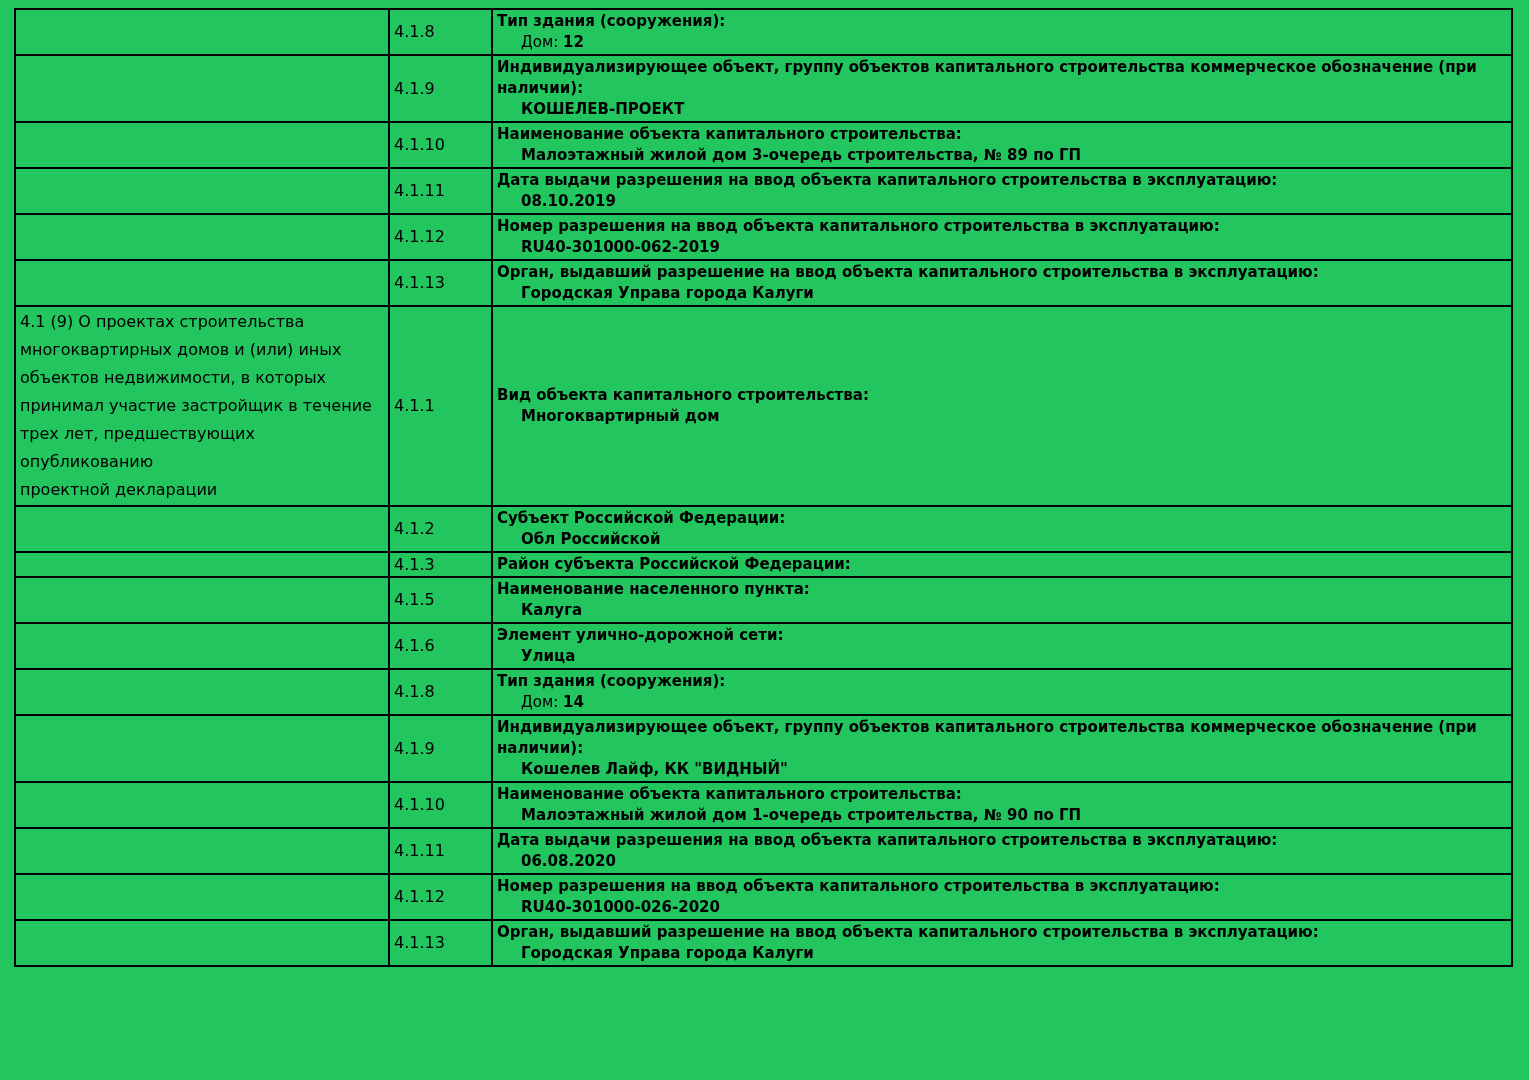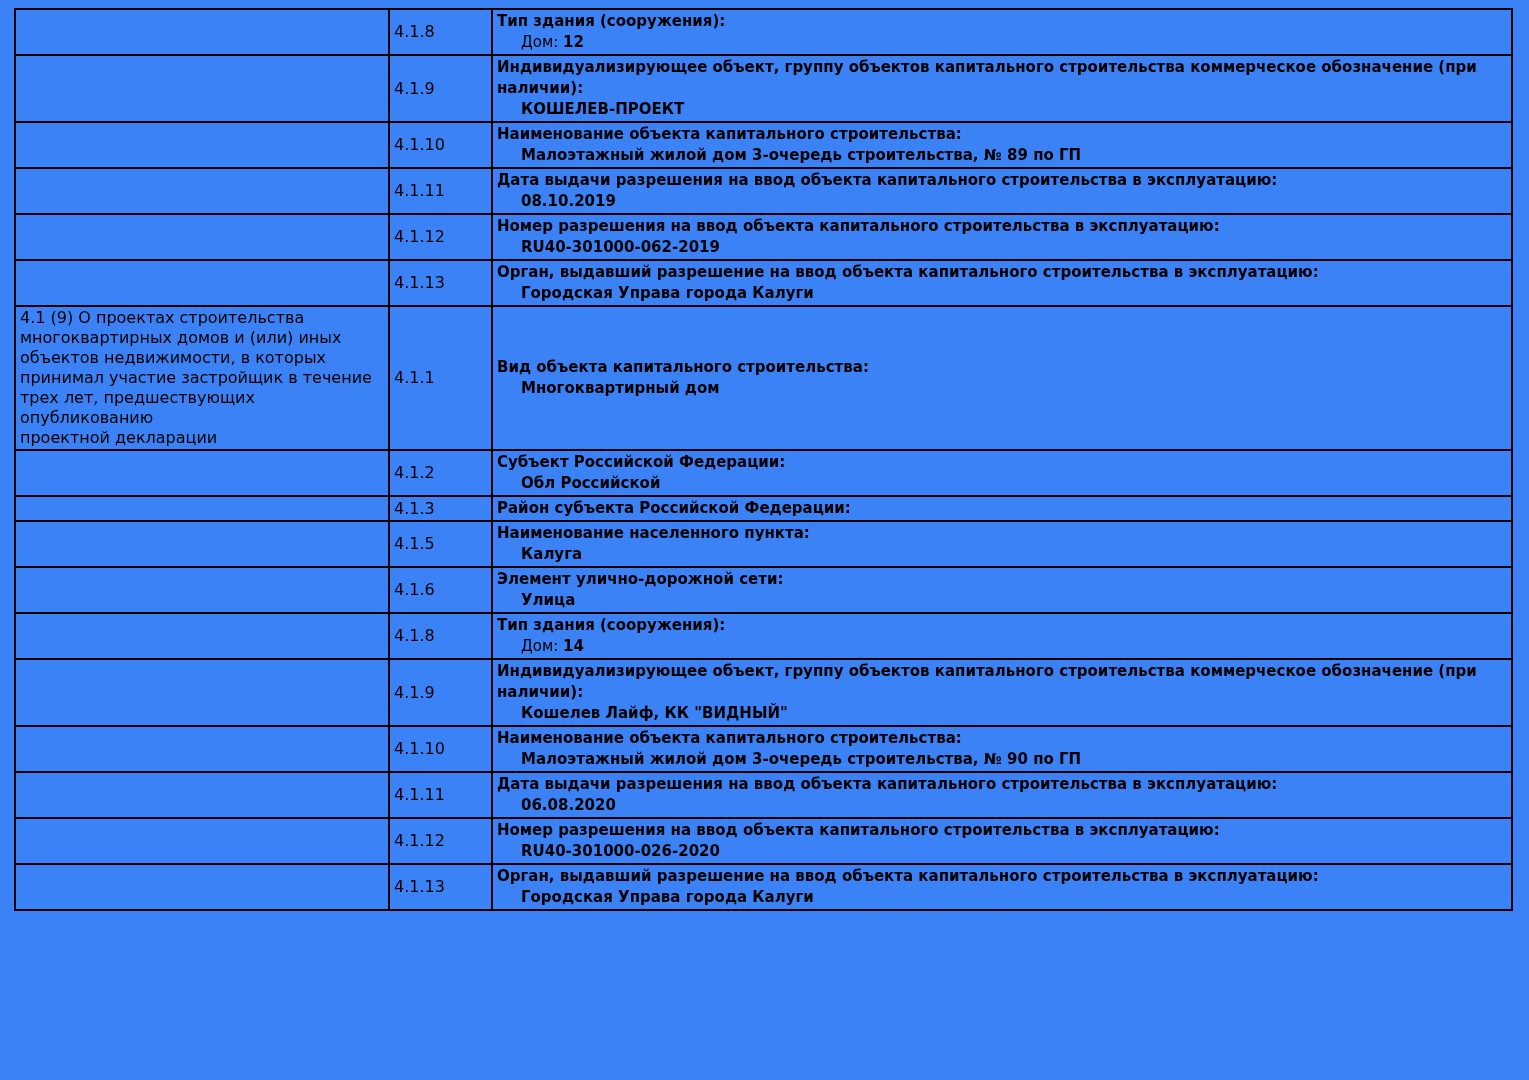--- a/index.html
+++ b/index.html
@@ -1,42 +1,42 @@
 <!DOCTYPE html>
 <html><head>
 <meta charset="utf-8">
 <style>
   * { box-sizing: border-box; }
   html, body { margin: 0; padding: 0; background: #ffffff; }
   .page {
     position: relative;
     width: 1529px;
     height: 1080px;
-    background: #3b82f6;
+    background: #22c55e;
     font-family: "DejaVu Sans", sans-serif;
     color: #000000;
     overflow: hidden;
   }
   table.decl-table {
     position: absolute;
     left: 14px;
     top: 8px;
     width: 1499px;
     border-collapse: collapse;
     table-layout: fixed;
   }
   table.decl-table td {
     border: 2px solid #000000;
     vertical-align: middle;
     padding: 1px 4px;
     overflow: hidden;
   }
   td.section-cell {
     font-size: 16px;
-    line-height: 20px;
+    line-height: 28px;
     vertical-align: middle;
     border-radius: 19px;
   }
   .section-text { white-space: pre-line; }
   td.code-cell {
     font-size: 16px;
     line-height: 20px;
   }
   td.content-cell {
     font-size: 15px;
@@ -169,21 +169,21 @@
       <div class="field-label">Индивидуализирующее объект, группу объектов капитального строительства коммерческое обозначение (при
 наличии):</div>
       <div class="field-value-line"><span class="value-prefix"></span><span class="field-value">Кошелев Лайф, КК "ВИДНЫЙ"</span></div>
     </td>
   </tr>
         <tr>
     <td class="section-cell"><span class="section-text"></span></td>
     <td class="code-cell"><span>4.1.10</span></td>
     <td class="content-cell">
       <div class="field-label">Наименование объекта капитального строительства:</div>
-      <div class="field-value-line"><span class="value-prefix"></span><span class="field-value">Малоэтажный жилой дом 3-очередь строительства, № 90 по ГП</span></div>
+      <div class="field-value-line"><span class="value-prefix"></span><span class="field-value">Малоэтажный жилой дом 1-очередь строительства, № 90 по ГП</span></div>
     </td>
   </tr>
         <tr>
     <td class="section-cell"><span class="section-text"></span></td>
     <td class="code-cell"><span>4.1.11</span></td>
     <td class="content-cell">
       <div class="field-label">Дата выдачи разрешения на ввод объекта капитального строительства в эксплуатацию:</div>
       <div class="field-value-line"><span class="value-prefix"></span><span class="field-value">06.08.2020</span></div>
     </td>
   </tr>

